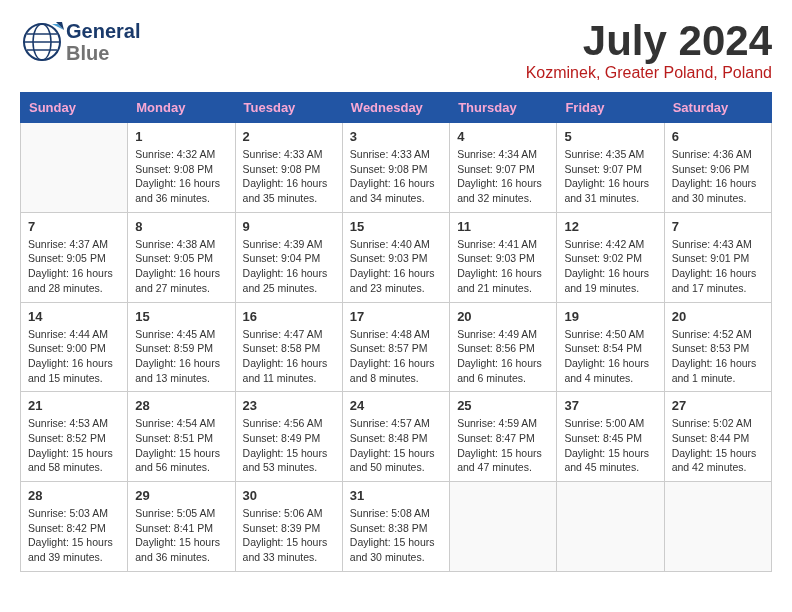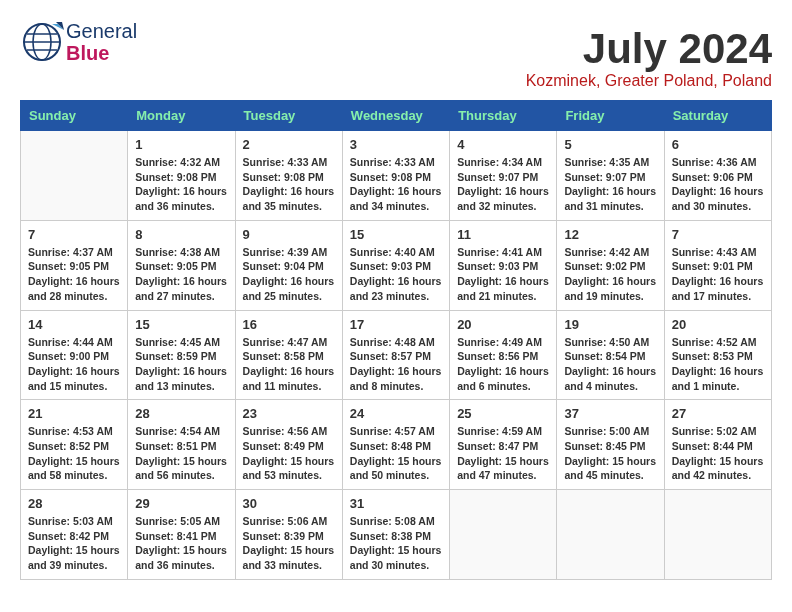--- a/index.html
+++ b/index.html
@@ -1,28 +1,28 @@
 <!DOCTYPE html>
 <html><head>
   <meta charset="utf-8">
   <style>
     * { box-sizing: border-box; margin: 0; padding: 0; }
     body { font-family: Arial, sans-serif; background: #fff; width: 792px; min-height: 612px; }
     .page { padding: 20px 20px 10px 20px; }
     .header { display: flex; justify-content: space-between; align-items: flex-start; margin-bottom: 10px; }
     .logo { display: flex; flex-direction: column; align-items: flex-start; }
-    .title-area { text-align: right; margin-top: 8px; }
+    .title-area { text-align: right; }
     .month-year { font-size: 42px; font-weight: bold; color: #333; line-height: 1; }
     .location { font-size: 16px; color: #b91c1c; margin-top: 2px; }
     .calendar { width: 100%; border-collapse: collapse; }
-    .calendar th { background: #2255a4; color: #86efac; text-align: left; padding: 7px 8px; font-size: 13px; border: 1px solid #2255a4; }
+    .calendar th { background: #2255a4; color: #f9a8d4; text-align: left; padding: 7px 8px; font-size: 13px; border: 1px solid #2255a4; }
     .calendar td { border: 1px solid #ccc; vertical-align: top; padding: 6px 7px; font-size: 11px; color: #333; width: 14.28%; background: #fff; min-height: 70px; }
     .calendar td.empty { background: #f9f9f9; }
     .day-num { font-size: 13px; font-weight: bold; margin-bottom: 3px; }
-    .day-info { font-size: 10.5px; line-height: 1.4; color: #333; font-weight: bold; }
+    .day-info { font-size: 10.5px; line-height: 1.4; color: #333; }
   </style>
 </head>
 <body>
 
 <div class="page">
   <div class="header">
     <div class="logo">
       <div style="display:flex; align-items:center; gap:0;">
         <div style="position:relative; width:50px; height:44px;">
           
@@ -31,22 +31,22 @@
             <ellipse cx="22" cy="22" rx="9" ry="18" fill="none" stroke="#1a3a6b" stroke-width="1.5"></ellipse>
             <line x1="4" y1="22" x2="40" y2="22" stroke="#1a3a6b" stroke-width="1.5"></line>
             <line x1="7" y1="14" x2="37" y2="14" stroke="#1a3a6b" stroke-width="1.5"></line>
             <line x1="7" y1="30" x2="37" y2="30" stroke="#1a3a6b" stroke-width="1.5"></line>
 
             <polygon points="32,4 44,10 38,4" fill="#4a9fd4"></polygon>
             <polygon points="36,2 44,10 42,2" fill="#1a3a6b"></polygon>
           </svg>
         </div>
         <div style="display:flex; flex-direction:column; margin-left:-4px;">
-          <span style="font-size:20px; font-weight:normal; color:#1a3a6b; line-height:1.1;">General</span>
-          <span style="font-size:20px; font-weight:bold; color:#be185d; line-height:1.1;">Blue</span>
+          <span style="font-size:20px; font-weight:bold; color:#1a3a6b; line-height:1.1;">General</span>
+          <span style="font-size:20px; font-weight:bold; color:#737373; line-height:1.1;">Blue</span>
         </div>
       </div>
     </div>
     <div class="title-area">
       <div class="month-year">July 2024</div>
       <div class="location">Kozminek, Greater Poland, Poland</div>
     </div>
   </div>
 
   <table class="calendar">

